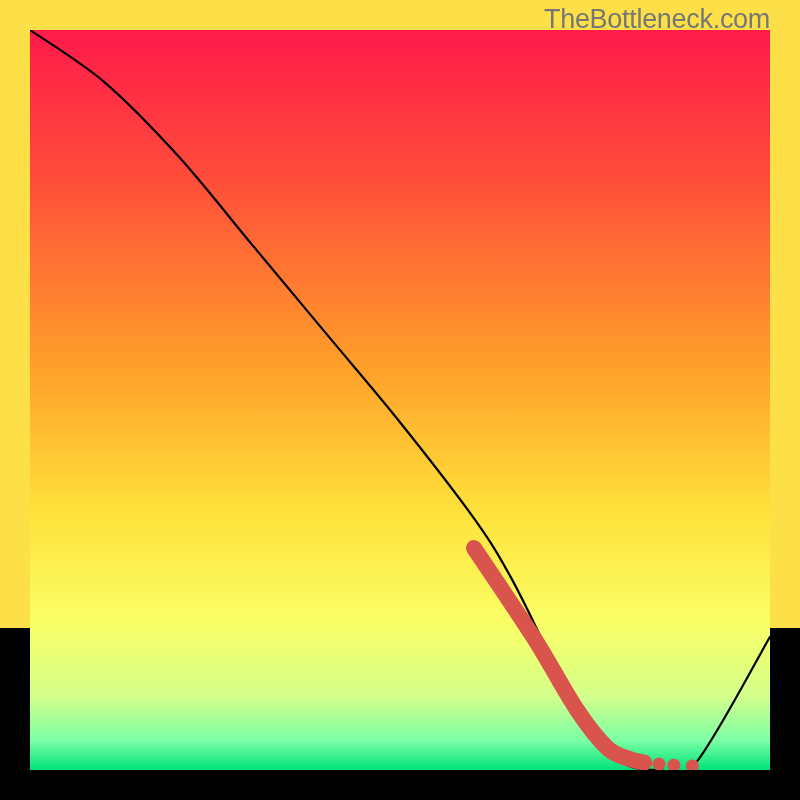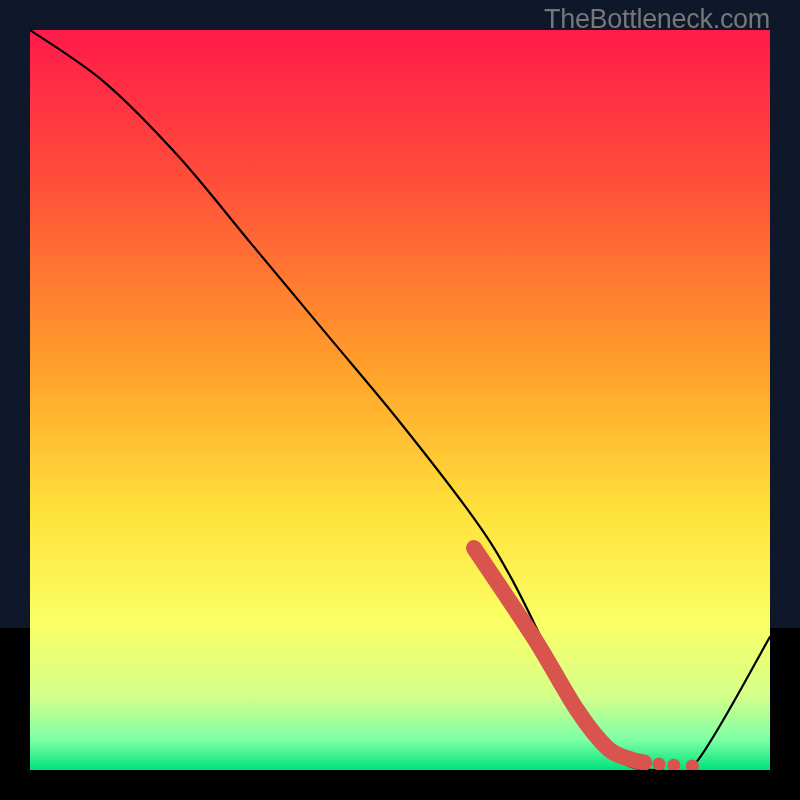--- a/index.html
+++ b/index.html
@@ -10,21 +10,21 @@
     background: #000;
     overflow: hidden;
     font-family: Arial, Helvetica, sans-serif;
   }
   .frame {
     position: absolute;
     top: 0;
     left: 0;
     width: 800px;
     height: 628px;
-    background: #0f172a;
+    background: #fde047;
     text-align: center;
   }
   .plot-area {
     position: absolute;
     top: 30px;
     left: 30px;
     width: 740px;
     height: 740px;
   }
   .watermark {

